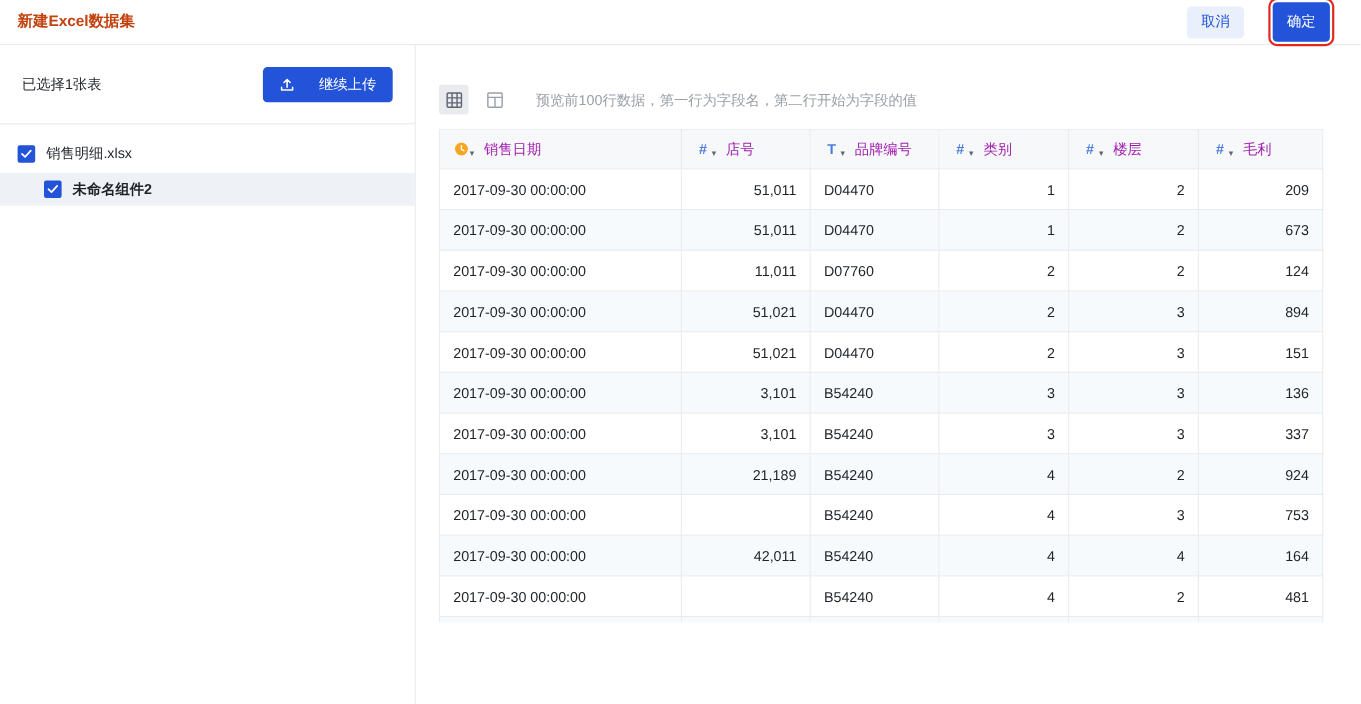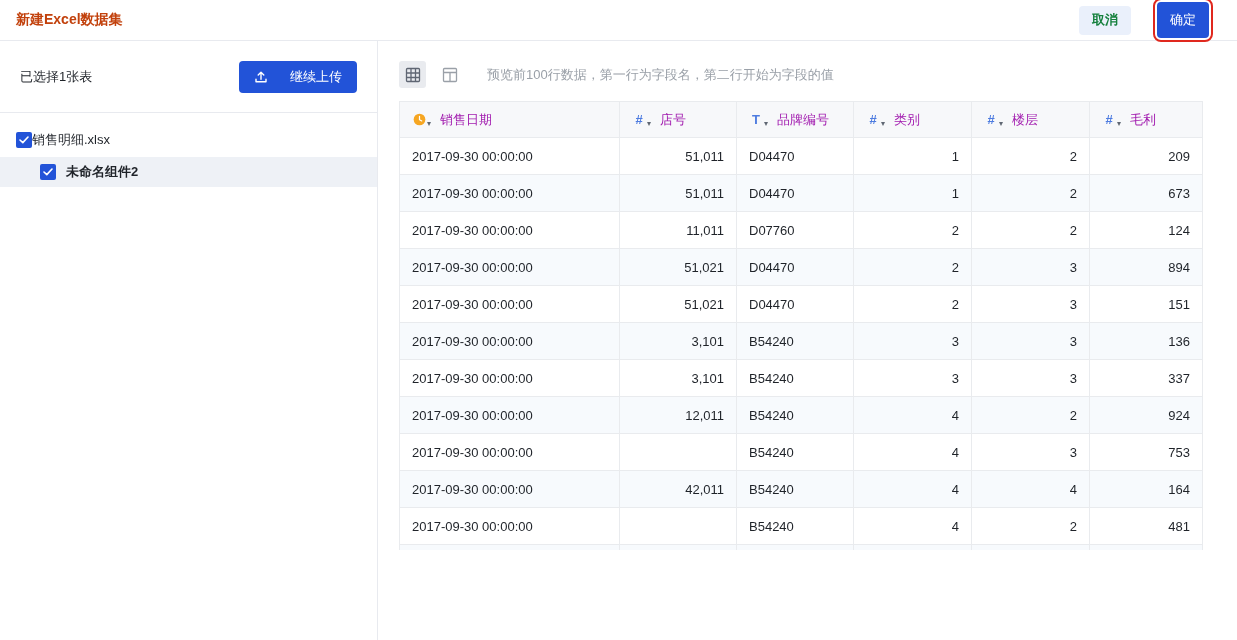--- a/index.html
+++ b/index.html
@@ -9,53 +9,53 @@
     background:#ffffff; color:#1f2329; overflow:hidden; font-size:13px;
   }
   
   .topbar {
     height:41px; display:flex; align-items:center; justify-content:space-between;
     padding:0 16px; border-bottom:1px solid #e8eaef; background:#fff;
   }
   .dialog-title { font-size:14px; font-weight:bold; color:#c2410c; }
   .topbar-actions { display:flex; align-items:center; gap:26px; padding-right:12px; }
   .btn { border:none; cursor:pointer; font-size:13px; border-radius:4px; font-family:inherit; }
-  .btn-cancel { background:#eaf0fb; color:#15803d; height:29px; padding:0 13px;font-weight:bold; }
+  .btn-cancel { background:#eaf0fb; color:#1d4ed8; height:29px; padding:0 13px; }
   .btn-confirm {
     background:var(--accent,#2253d8); color:#fff; height:36px; padding:0 13px;
     outline:2px solid var(--annot,#e0281e); outline-offset:2px;
   }
   
   .content { display:flex; height:599px; }
   .sidebar { width:378px; flex:none; border-right:1px solid #e8eaef; background:#fff; }
   .sidebar-top {
     height:72px; display:flex; align-items:center; justify-content:space-between;
     padding:0 20px 0 20px; border-bottom:1px solid #e8eaef;
   }
   .btn-upload {
     background:var(--accent,#2253d8); color:#fff; height:32px; padding:0 15px;
     display:flex; align-items:center; gap:22px; font-size:13px;
   }
-  .file-row { display:flex; align-items:center; padding:0 16px; height:34px; margin-top:10px; cursor:pointer; }
+  .file-row { display:flex; align-items:center; gap:10px; padding:0 16px; height:34px; margin-top:10px; cursor:pointer; }
   .sheet-row {
     display:flex; align-items:center; gap:10px; padding:0 16px 0 40px; height:30px;
     background:#eef1f6; font-weight:bold; cursor:pointer;
   }
   .checkbox {
     width:16px; height:16px; background:var(--accent,#2253d8); border-radius:2px;
     display:inline-flex; align-items:center; justify-content:center; flex:none; cursor:pointer;
   }
   
   .main { flex:1; padding-left:21px; }
   .table-name-row { display:flex; align-items:center; margin-top:24px; gap:20px; }
   .table-name-input {
     border:none; border-bottom:1px solid #dfe3e8; width:382px; font-size:14px;
     padding:3px 2px 7px; font-family:inherit; color:#1f2329; outline:none; background:transparent;
   }
-  .toolbar-row { display:flex; align-items:center; margin-top:20px; }
+  .toolbar-row { display:flex; align-items:center; margin-top:36px; }
   .view-btn {
     width:27px; height:27px; border:none; background:transparent; cursor:pointer;
     display:inline-flex; align-items:center; justify-content:center; border-radius:3px; margin-right:10px;
   }
   .view-btn.active { background:#e9ebef; }
   .hint { color:#9aa0a8; margin-left:14px; }
   
   .table-wrap { margin-top:13px; width:805px; height:449px; overflow:hidden; }
   table { border-collapse:collapse; table-layout:fixed; width:804px; }
   th, td {
@@ -260,21 +260,21 @@
               <tr>
                 <td class="col-left">2017-09-30 00:00:00</td>
                 <td class="col-right">3,101</td>
                 <td class="col-left">B54240</td>
                 <td class="col-right">3</td>
                 <td class="col-right">3</td>
                 <td class="col-right">337</td>
               </tr>
               <tr>
                 <td class="col-left">2017-09-30 00:00:00</td>
-                <td class="col-right">12,011</td>
+                <td class="col-right">21,189</td>
                 <td class="col-left">B54240</td>
                 <td class="col-right">4</td>
                 <td class="col-right">2</td>
                 <td class="col-right">924</td>
               </tr>
               <tr>
                 <td class="col-left">2017-09-30 00:00:00</td>
                 <td class="col-right"></td>
                 <td class="col-left">B54240</td>
                 <td class="col-right">4</td>

